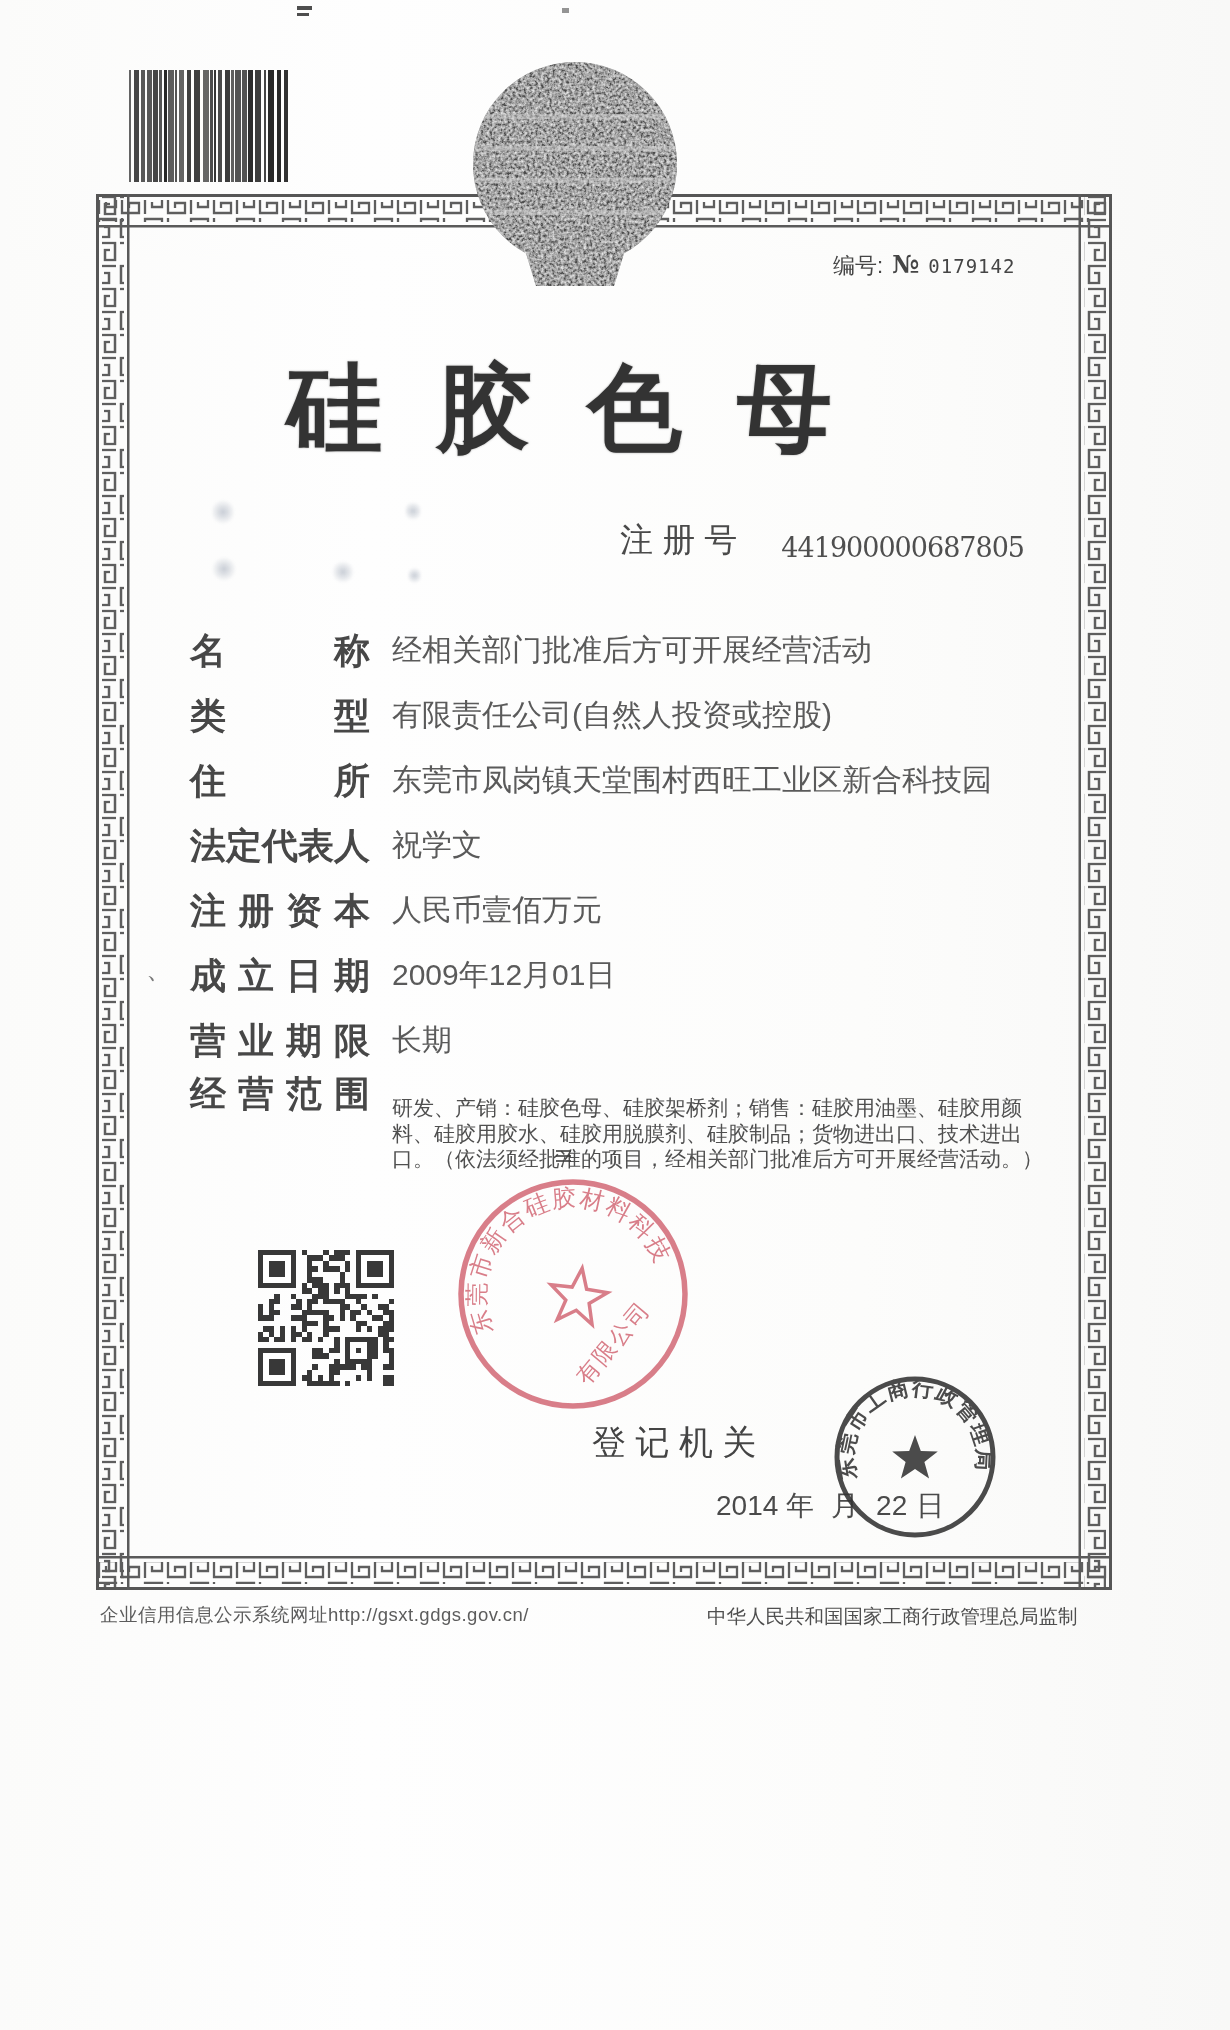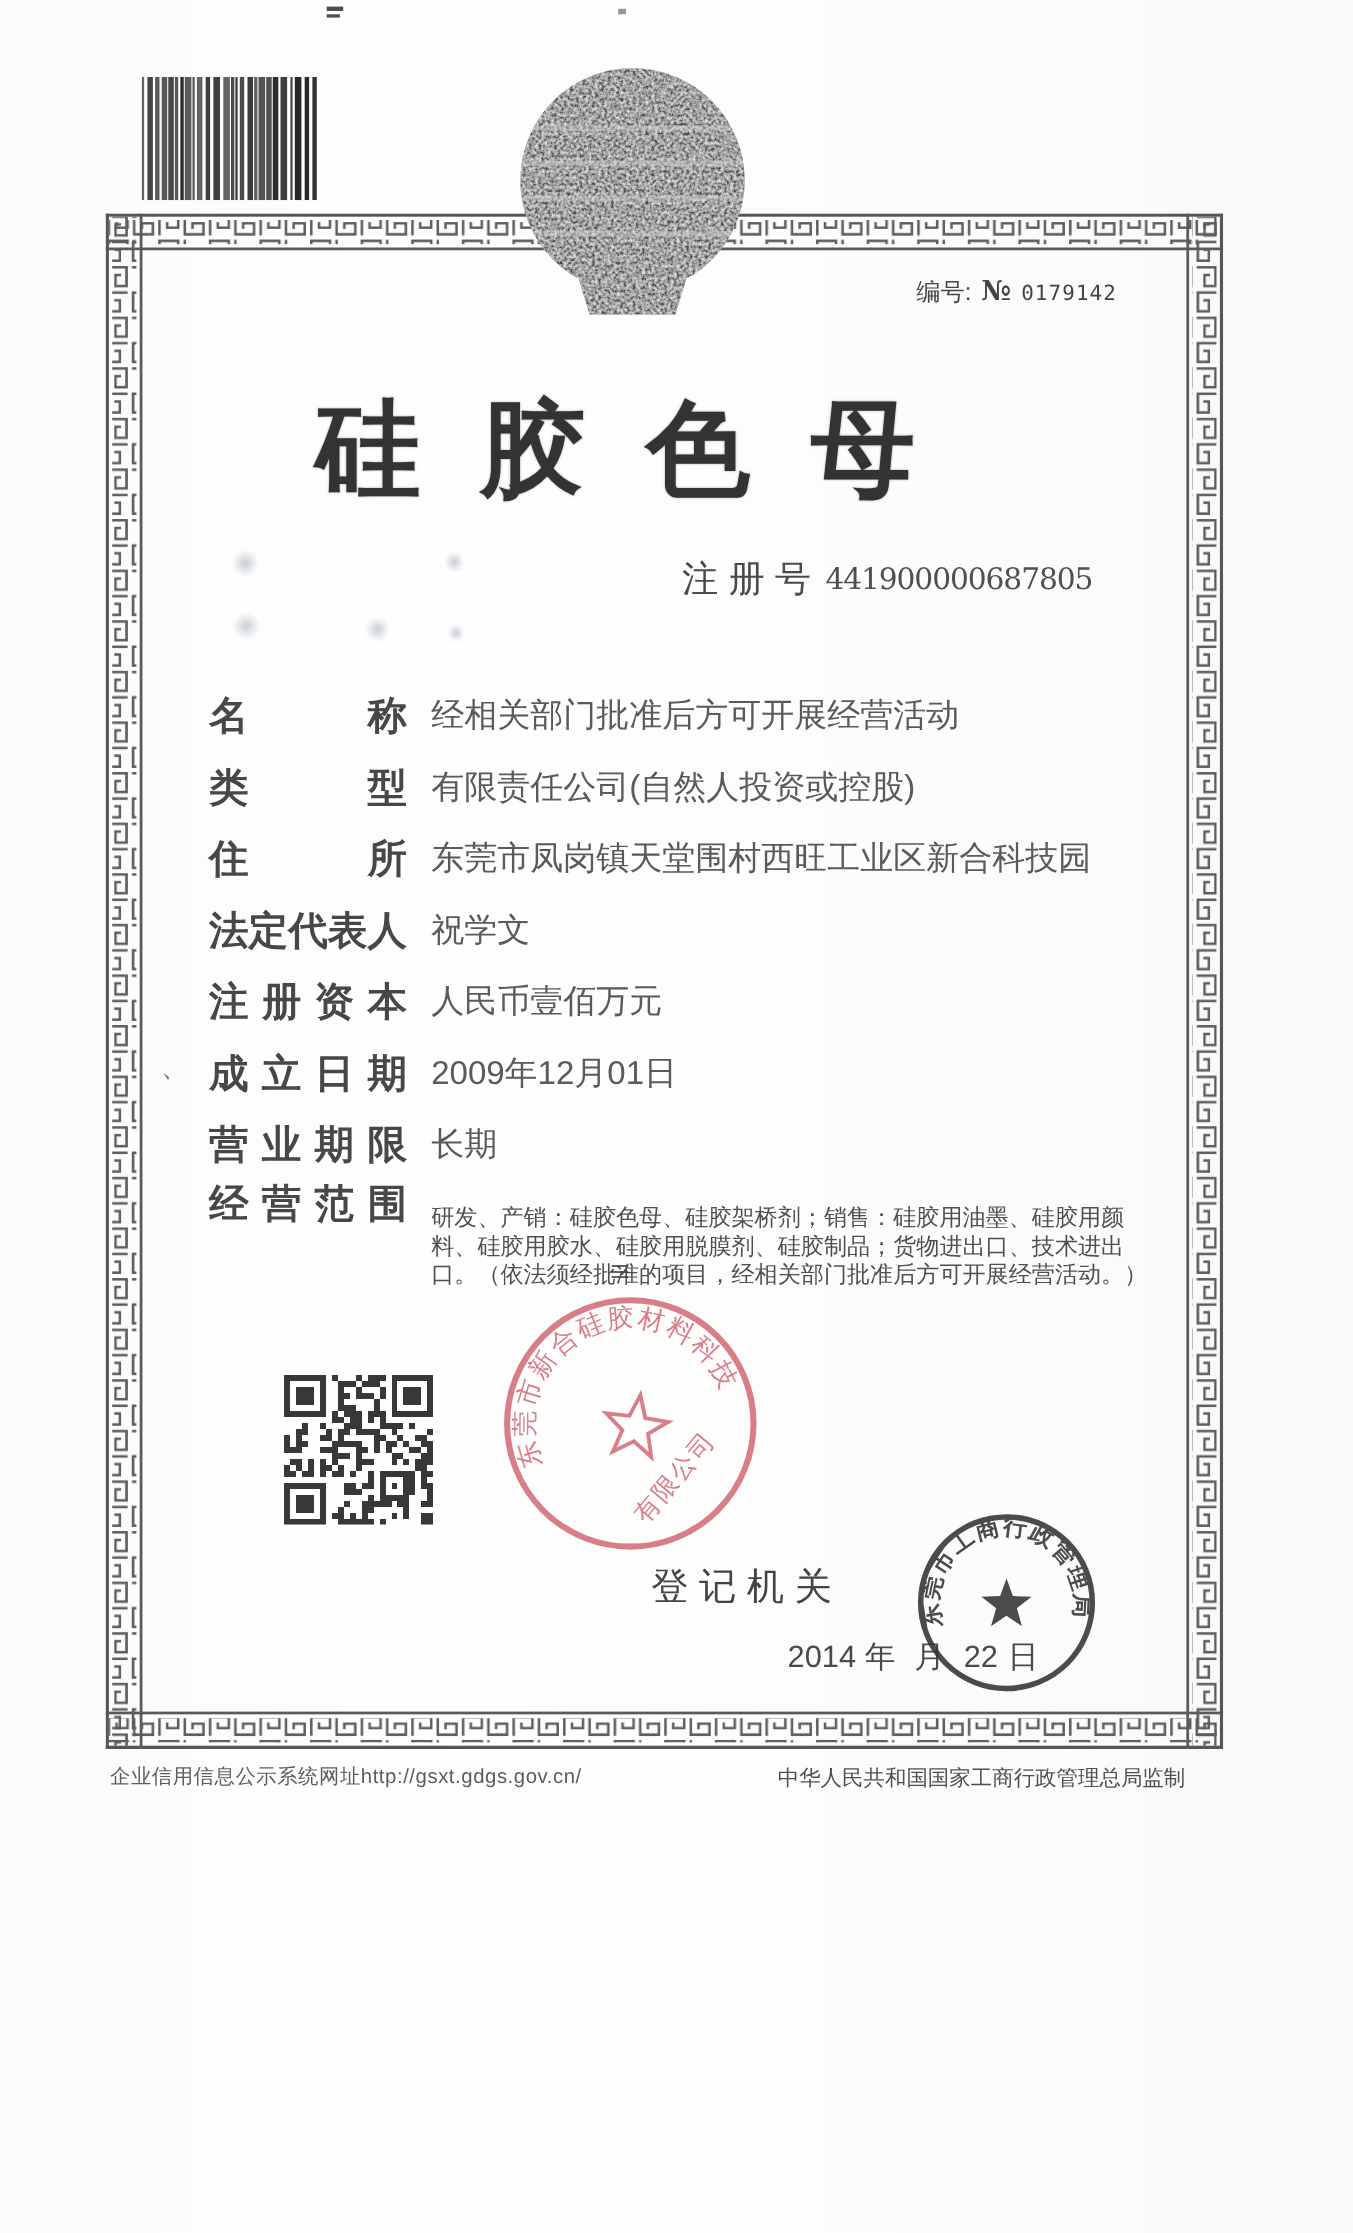--- a/index.html
+++ b/index.html
@@ -7,21 +7,21 @@
     background:linear-gradient(90deg,#fbfbfa,#fefefe 30%,#fcfcfb 70%,#f8f8f7);
     font-family:"Liberation Sans","DejaVu Sans",sans-serif;color:#3c3c3c;
     filter:blur(0.3px);}
   .abs{position:absolute;}
   .doc-title{left:287px;top:346px;font-size:95px;font-weight:700;letter-spacing:55px;
     color:#333;white-space:nowrap;text-shadow:0 0 2px rgba(70,70,70,.55);}
   .serial-row{left:833px;top:250px;display:flex;align-items:baseline;gap:9px;color:#454545;}
   .serial-label{font-size:22px;}
   .serial-mark{font-size:25px;font-weight:700;font-family:"DejaVu Serif",serif;}
   .serial-number{font-size:19px;font-family:"DejaVu Sans Mono",monospace;letter-spacing:1px;}
-  .reg-row{left:620px;top:504px;display:flex;align-items:center;gap:13px;}
+  .reg-row{left:620px;top:518px;display:flex;align-items:flex-end;gap:44px;}
   .reg-label{font-size:33px;color:#4a4a4a;}
   .reg-number{font-size:27px;letter-spacing:-1px;color:#4f4f4f;font-family:"DejaVu Serif",serif;}
   .fields{left:190px;top:618px;width:900px;}
   .field-row{display:flex;align-items:center;height:65px;}
   .field-row.tall{align-items:flex-start;height:auto;padding-top:2px;}
   .f-label{width:180px;flex:0 0 180px;font-size:36px;font-weight:600;color:#474747;line-height:1.05;}
   .f-value{margin-left:22px;font-size:30px;color:#5a5a5a;white-space:nowrap;}
   .f-value.scope{white-space:normal;width:660px;font-size:21px;line-height:25.5px;color:#4f4f4f;margin-top:20px;}
   .registrar-label{left:592px;top:1420px;font-size:34px;color:#444;white-space:nowrap;}
   .date-line{left:716px;top:1487px;font-size:28px;color:#4a4a4a;display:flex;align-items:baseline;z-index:1;}

